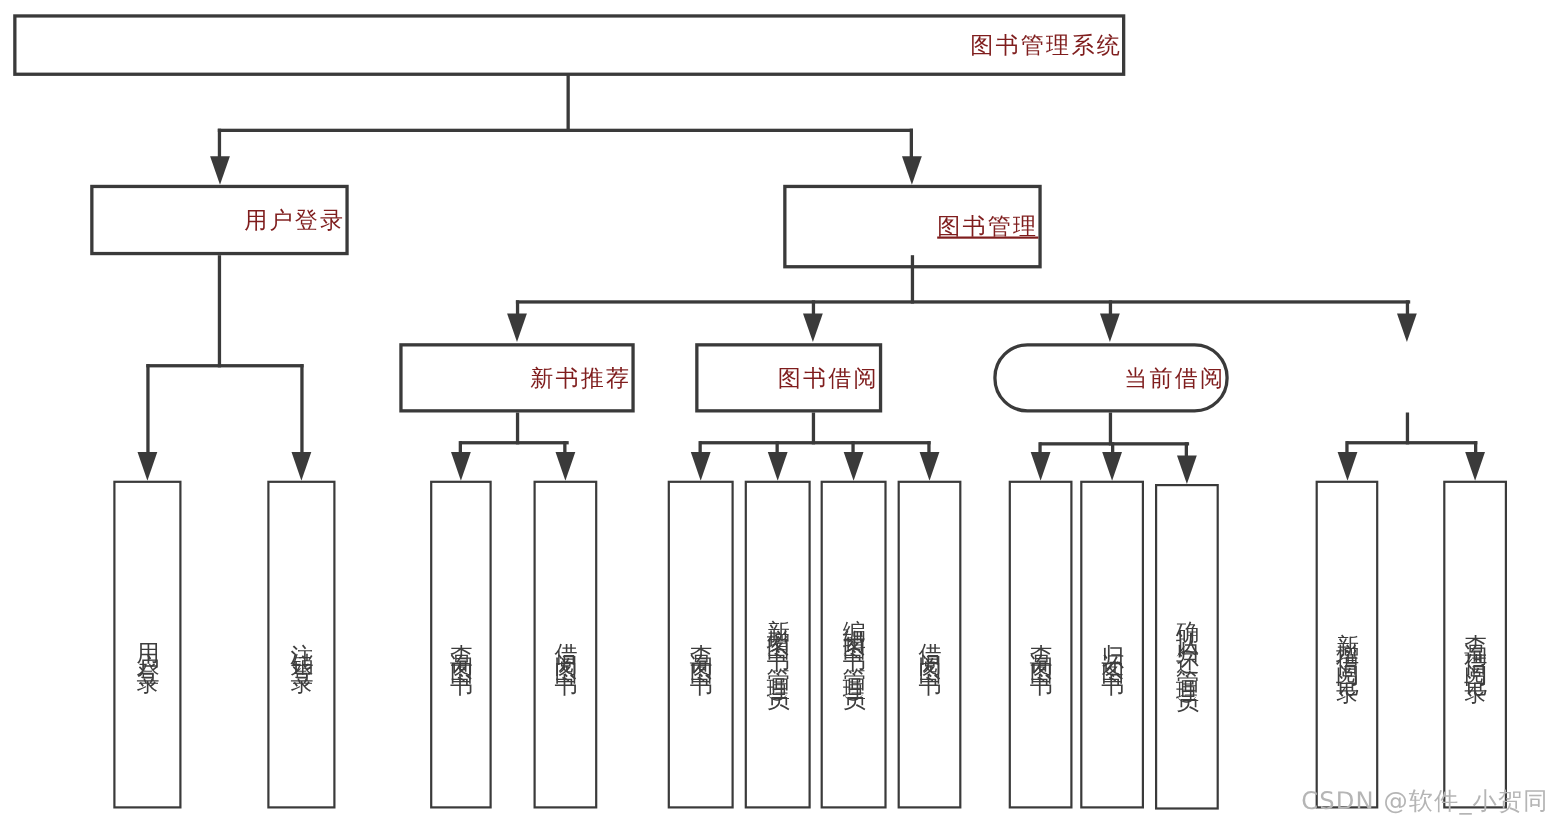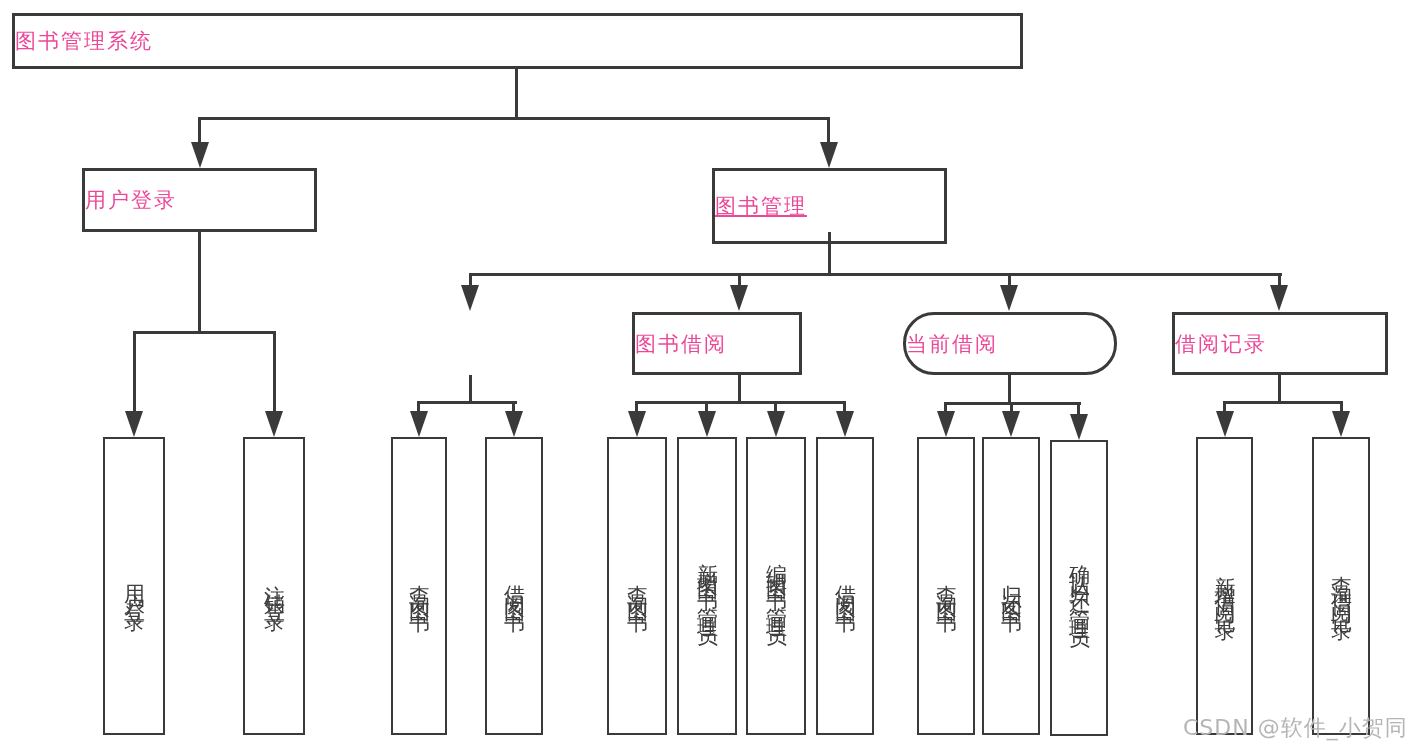--- a/index.html
+++ b/index.html
@@ -11,22 +11,22 @@
     font-family: "DejaVu Sans", "Liberation Sans", sans-serif;
     overflow: hidden;
   }
   .node {
     position: absolute;
     box-sizing: border-box;
     background: #ffffff;
     border: 3px solid #3a3a3a;
     display: flex;
     align-items: center;
-    justify-content: flex-start;
-    color: #ec4899;
+    justify-content: flex-end;
+    color: #7f1d1d;
     font-size: 21px;
     letter-spacing: 2px;
     white-space: nowrap;
   }
   .vnode {
     position: absolute;
     box-sizing: border-box;
     background: #ffffff;
     border: 2px solid #3a3a3a;
     display: flex;
@@ -99,28 +99,28 @@
   <div class="line" style="left:469px; top:273px; width:813px; height:3px;"></div>
   <div class="line" style="left:469px; top:273px; width:3px; height:14px;"></div>
   <div class="arrow" style="left:461px; top:285px;"></div>
   <div class="line" style="left:738px; top:273px; width:3px; height:14px;"></div>
   <div class="arrow" style="left:730px; top:285px;"></div>
   <div class="line" style="left:1008px; top:273px; width:3px; height:14px;"></div>
   <div class="arrow" style="left:1000px; top:285px;"></div>
   <div class="line" style="left:1278px; top:273px; width:3px; height:14px;"></div>
   <div class="arrow" style="left:1270px; top:285px;"></div>
 
+  <div class="node" style="left:363px; top:312px; width:214px; height:63px;">
+    <span>新书推荐</span>
+  </div>
   <div class="node" style="left:632px; top:312px; width:170px; height:63px;">
     <span>图书借阅</span>
   </div>
   <div class="node" style="left:903px; top:312px; width:214px; height:63px;border-radius:31px;">
     <span>当前借阅</span>
-  </div>
-  <div class="node" style="left:1172px; top:312px; width:216px; height:63px;">
-    <span>借阅记录</span>
   </div>
 
   <div class="line" style="left:469px; top:375px; width:3px; height:29px;"></div>
   <div class="line" style="left:418px; top:401px; width:99px; height:3px;"></div>
   <div class="line" style="left:417px; top:401px; width:3px; height:12px;"></div>
   <div class="arrow" style="left:410px; top:411px;"></div>
   <div class="line" style="left:512px; top:401px; width:3px; height:12px;"></div>
   <div class="arrow" style="left:505px; top:411px;"></div>
 
   <div class="line" style="left:738px; top:375px; width:3px; height:29px;"></div>

